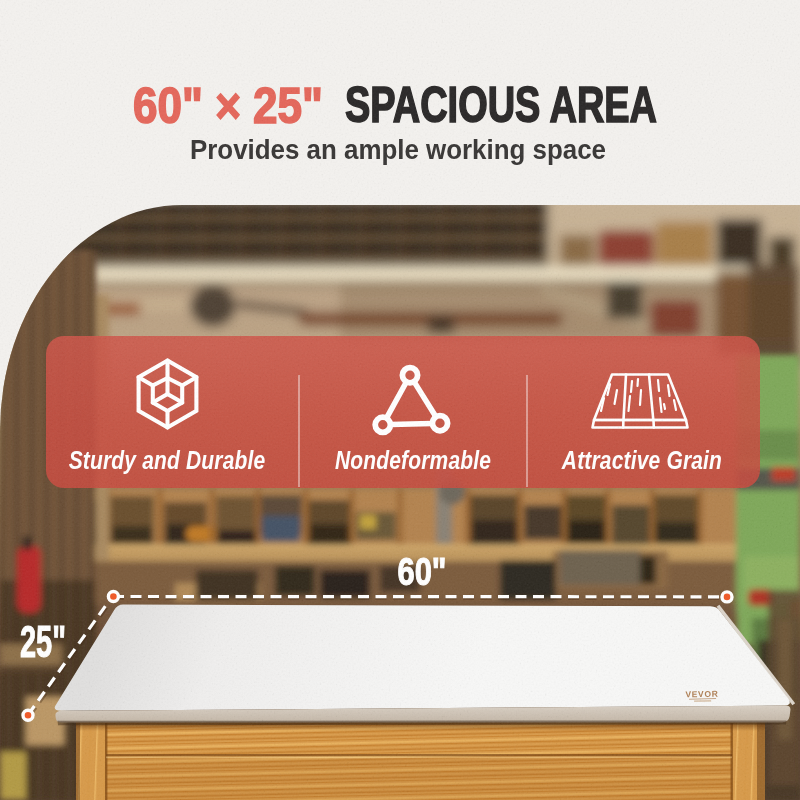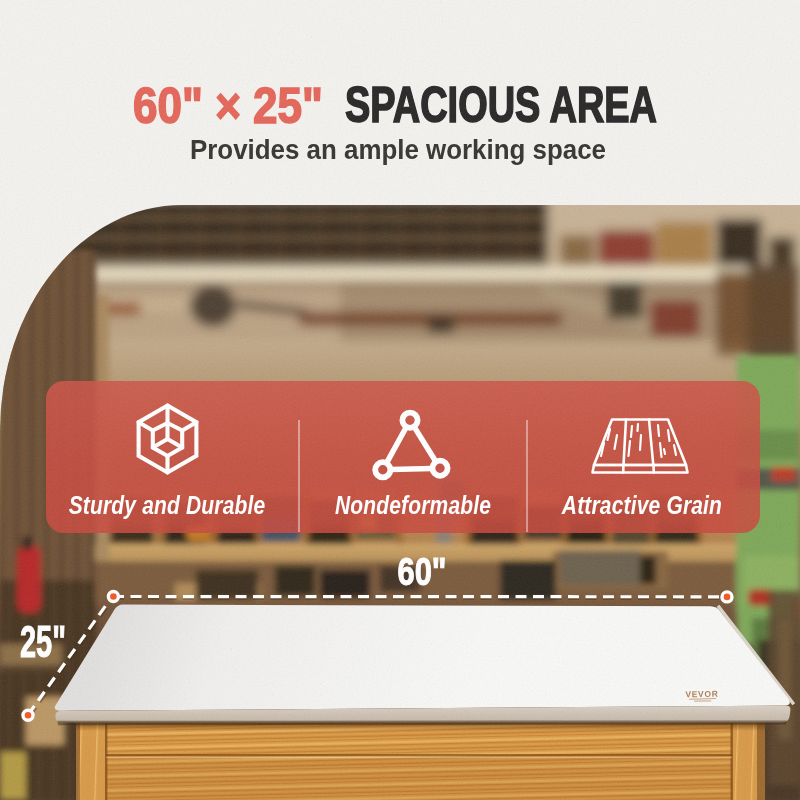--- a/index.html
+++ b/index.html
@@ -1,20 +1,20 @@
 <!DOCTYPE html>
 <html><head>
 <meta charset="utf-8">
 <style>
   html,body{margin:0;padding:0;width:800px;height:800px;overflow:hidden;background:#f3f1ee;}
   *{box-sizing:border-box;}
   .stage{position:absolute;inset:0;width:800px;height:800px;font-family:"Liberation Sans",sans-serif;}
   .photo{position:absolute;left:0;top:205px;width:800px;height:595px;border-top-left-radius:182px 226px;overflow:hidden;}
   .banner{position:absolute;left:46px;top:131px;width:714px;height:152px;border-radius:18px;
-    background:linear-gradient(178deg, rgba(206,86,74,0.86) 0%, rgba(202,78,66,0.86) 50%, rgba(200,75,63,0.86) 100%);margin-top:45px;}
+    background:linear-gradient(178deg, rgba(206,86,74,0.86) 0%, rgba(202,78,66,0.86) 50%, rgba(200,75,63,0.86) 100%);}
   .divider{position:absolute;top:39px;bottom:1px;width:1.6px;background:rgba(255,255,255,0.42);}
   .icon{position:absolute;top:0;}
   .blabel{position:absolute;top:110px;width:238px;text-align:center;color:#fff;
     font-weight:bold;font-style:italic;font-size:25px;letter-spacing:0.2px;transform:scaleX(0.84);}
 </style>
 </head>
 <body>
 <div class="stage">
 
 <svg width="800" height="200" style="position:absolute;left:0;top:0;">

